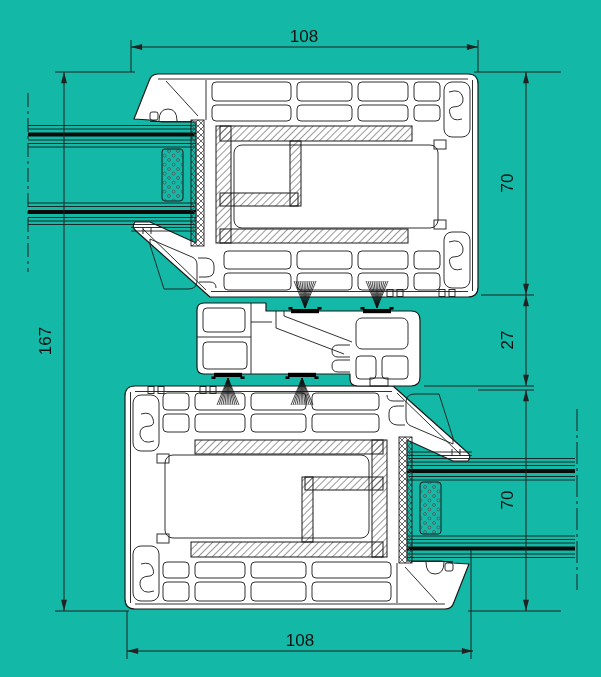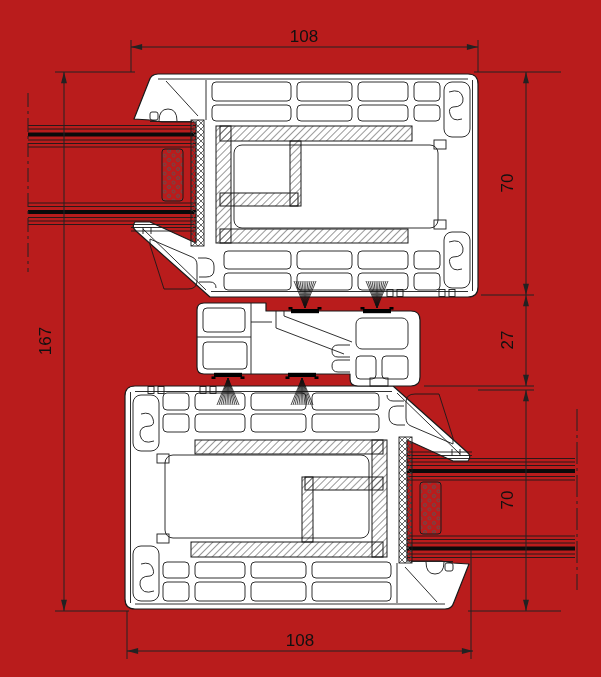--- a/index.html
+++ b/index.html
@@ -1,17 +1,17 @@
 <!DOCTYPE html>
 <html><head>
 <meta charset="utf-8">
 <style>
   html,body{margin:0;padding:0;background:#ffffff;}
   body{font-family:"Liberation Sans", sans-serif;}
-  .canvas{position:relative;width:601px;height:677px;background:#b91c1c;overflow:hidden;}
+  .canvas{position:relative;width:601px;height:677px;background:#14b8a6;overflow:hidden;}
   svg{display:block;}
   svg text{font-family:"Liberation Sans", sans-serif;font-size:17px;fill:#111;}
   .thin{stroke:#1a1a1a;stroke-width:0.9;fill:none;}
   .sil{fill:#ffffff;stroke:#1a1a1a;stroke-width:1.2;stroke-linejoin:round;}
   .dim{stroke:#222;stroke-width:1;fill:none;}
   .steel{fill:url(#hatchP);stroke:#1a1a1a;stroke-width:1;}
   .gasket{fill:url(#xhatchP);stroke:#1a1a1a;stroke-width:0.9;}
   .spacer{fill:url(#dotsP);stroke:#1a1a1a;stroke-width:1;}
   .glassThick{fill:#0a0a0a;stroke:none;}
   .plate{fill:#000;stroke:none;}

